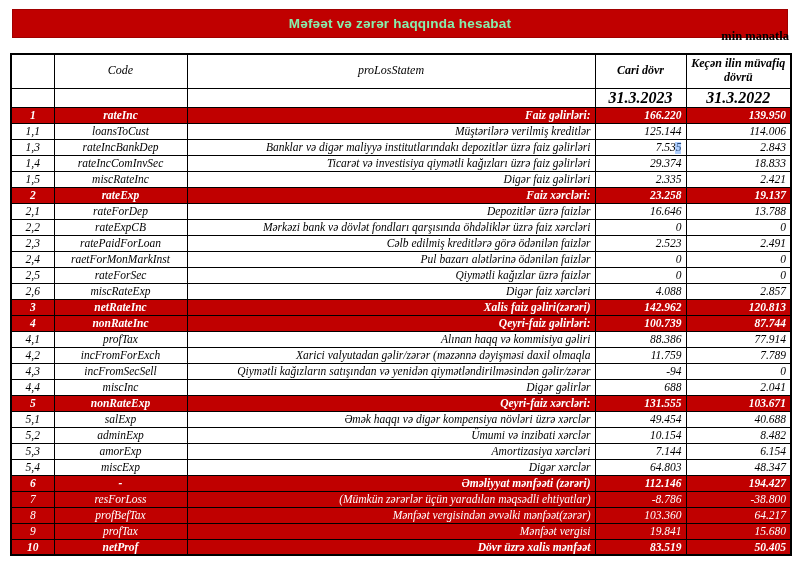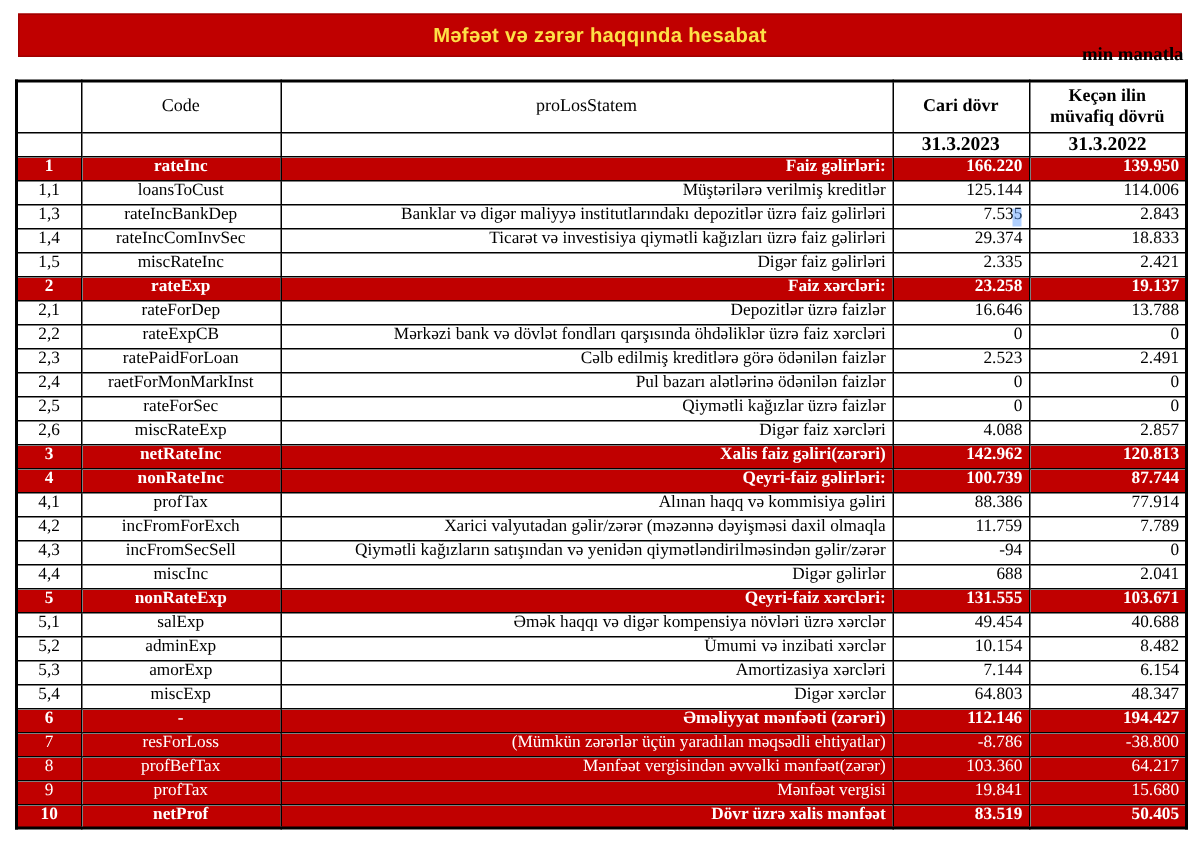--- a/index.html
+++ b/index.html
@@ -5,43 +5,44 @@
   html,body{margin:0;padding:0;}
   body{
     width:800px;height:571px;background:#ffffff;
     font-family:"Liberation Serif", serif;
     color:#000;position:relative;overflow:hidden;
   }
   .title-bar{
     position:absolute;left:12px;top:9px;width:776px;height:29px;
     background:#C00000;border:1px solid #a00000;box-sizing:border-box;
     display:flex;align-items:center;justify-content:center;
-    color:#fde047;font-family:"Liberation Sans", sans-serif;
+    color:#86efac;font-family:"Liberation Sans", sans-serif;
     font-weight:bold;font-size:13.5px;letter-spacing:.2px;
   }
   .unit-note{
     position:absolute;right:11px;top:29px;
     font-weight:bold;font-size:12.5px;
   }
   table.pl{
     position:absolute;left:10px;top:53px;width:780px;
     border-collapse:collapse;table-layout:fixed;
     border:2px solid #000;
     font-size:11.5px;
+    font-style:italic;
   }
   table.pl td, table.pl th{
     border:1px solid #000;
     padding:0 4px;overflow:hidden;white-space:nowrap;
     font-weight:normal;line-height:1.15;
   }
   thead tr.cols{height:34px;}
   thead tr.cols th{text-align:center;font-size:12px;white-space:normal;}
   thead tr.cols th.b{font-weight:bold;}
   thead tr.dates{height:16px;}
-  thead tr.dates td{text-align:center;font-weight:bold;font-size:13px;}
+  thead tr.dates td{text-align:center;font-weight:bold;font-size:16px;}
   tbody tr{height:16px;}
   td.no{text-align:center;}
   td.code{text-align:center;}
   td.label{text-align:right;padding-left:3px;}
   td.current, td.previous{text-align:right;padding-right:5px;}
   tr.red{background:#C00000;color:#ffffff;}
   tr.red td{border-color:#000;}
   tr.bold td{font-weight:bold;}
   td.sel{position:relative;}
   td.sel::after{

